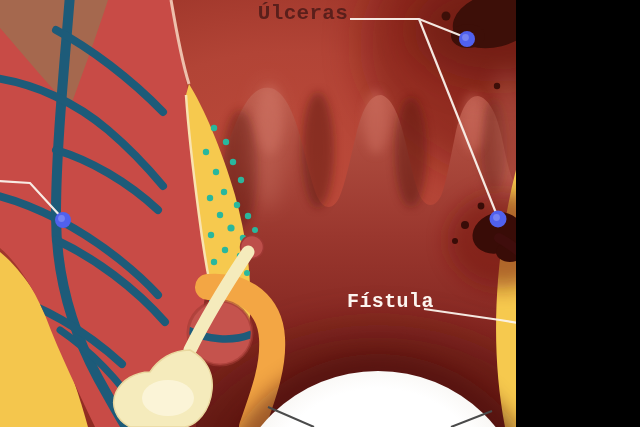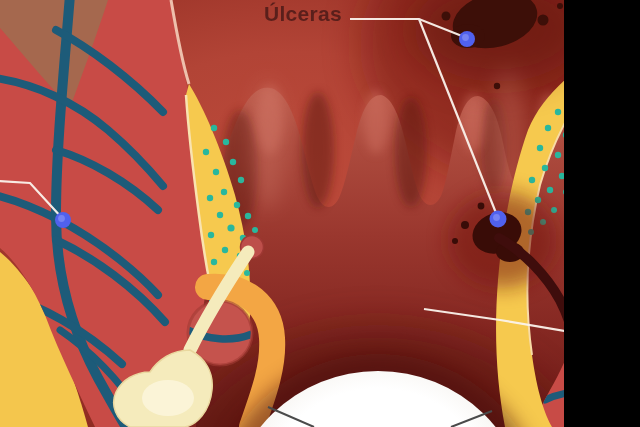--- a/index.html
+++ b/index.html
@@ -1,17 +1,17 @@
 <!DOCTYPE html>
 <html><head>
 <meta charset="utf-8">
 <style>
   html,body{margin:0;padding:0;background:#000;}
-  .stage{position:relative;width:564px;height:427px;overflow:hidden;
-         font-family:Liberation Sans, sans-serif;}
+  .stage{position:relative;width:516px;height:427px;overflow:hidden;
+         font-family:Liberation Mono, monospace;}
   .stage svg{position:absolute;left:0;top:0;display:block;}
   .label{position:absolute;margin:0;}
   .label-ulceras{left:205px;top:1px;width:196px;text-align:center;
     font-weight:bold;font-size:21px;line-height:26px;color:#5a1f1b;letter-spacing:.3px;}
   .label-fistula{left:347px;top:290px;font-weight:bold;font-size:20px;
     color:#fcf5ef;letter-spacing:.4px;}
 </style>
 </head>
 <body>
 
@@ -229,13 +229,14 @@
     <g>
       <circle cx="572" cy="333" r="8" fill="#5061ee"></circle>
           <circle cx="570.5" cy="331.5" r="3.4" fill="#7e8bf5" opacity="0.8"></circle>
     </g>
   </g>
 </svg>
 
 <div class="label label-ulceras">
   <span>Úlceras</span><br>
 </div>
+<div class="label label-fistula">Fístula</div>
 </div>
 
 </body></html>

